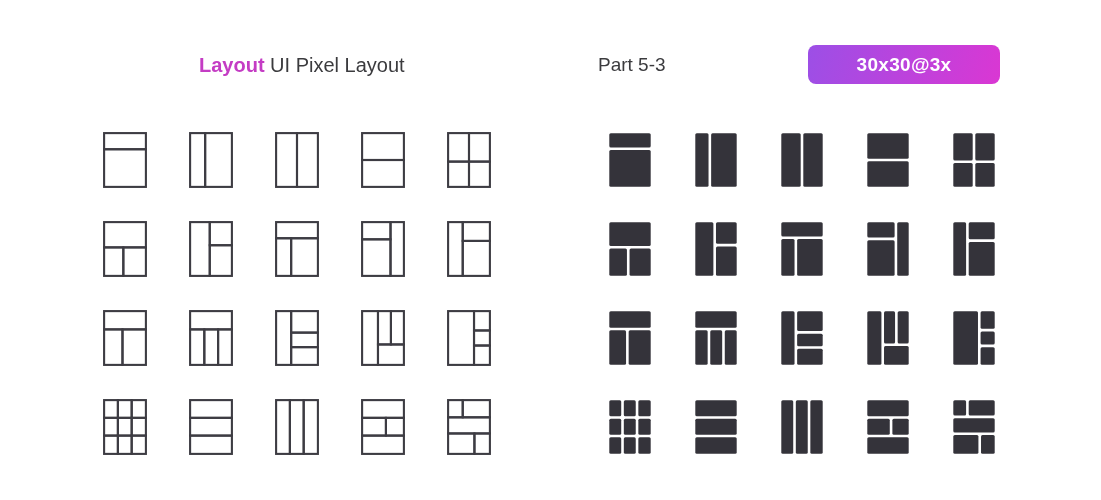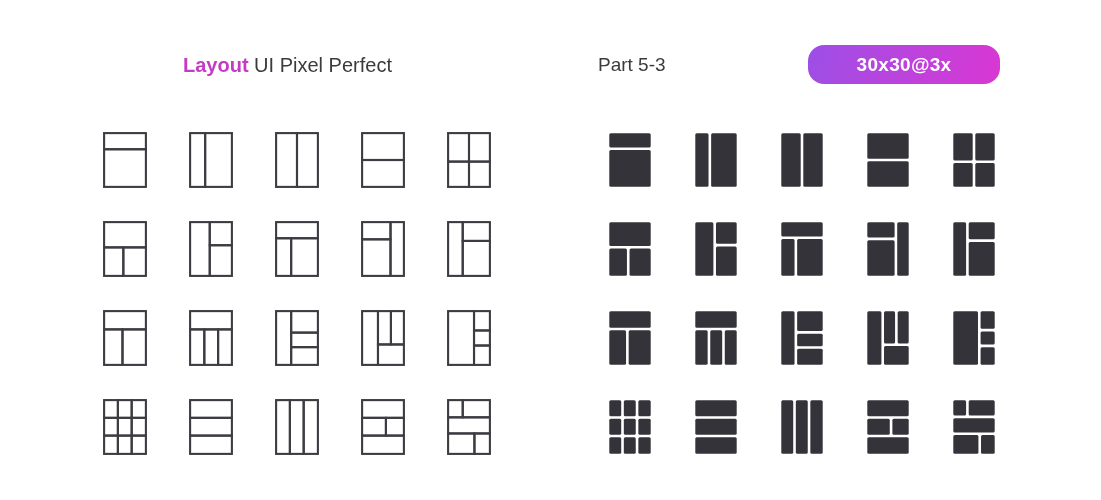--- a/index.html
+++ b/index.html
@@ -1,34 +1,34 @@
 <!DOCTYPE html>
 <html style="--background: #FFFFFF; --text: #3B3B3E; --accent: #C43CC4; --ink: #34333A; --stroke: #3D3C43; --badge_gradient_start: #9C4FE6; --badge_gradient_end: #DA37D3;"><head>
 <meta charset="utf-8">
 <style>
   html,body{margin:0;padding:0;background:#fff;}
   body{font-family:"Liberation Sans",sans-serif;}
   #stage{position:relative;width:1101px;height:500px;background:var(--background);overflow:hidden;}
   .page-title{position:absolute;left:183px;top:52px;font-size:20px;line-height:26px;color:var(--text);white-space:pre;}
-  .page-title .accent{color:var(--accent);font-weight:bold;}
+  .page-title .accent{color:var(--accent);font-weight:bold;margin-left:16px;}
   .part-label{position:absolute;left:598px;top:54px;font-size:19px;color:var(--text);}
-  .size-badge{position:absolute;left:808px;top:45px;width:192px;height:39px;border-radius:16px;
+  .size-badge{position:absolute;left:808px;top:45px;width:192px;height:39px;border-radius:8px;
     background:linear-gradient(105deg,var(--badge_gradient_start),var(--badge_gradient_end));
     color:#fff;font-weight:bold;font-size:19px;display:flex;align-items:center;justify-content:center;letter-spacing:.3px;}
   .icon-grid{position:absolute;display:grid;grid-template-columns:repeat(5,44px);grid-auto-rows:56px;column-gap:42px;row-gap:33px;}
   .icon-grid.outline{left:103px;top:132px;}
   .icon-grid.solid{left:608px;top:132px;}
   .icon{width:44px;height:56px;}
   .icon svg{display:block;}
 </style>
 </head>
 <body>
 
 <div id="stage">
-  <div class="page-title"><span class="accent">Layout</span><span> UI Pixel Perfect</span></div>
+  <div class="page-title"><span class="accent">Layout</span><span> UI Pixel Layout</span></div>
   <div class="part-label">Part 5-3</div>
   <div class="size-badge">
       <span>30x30@3x</span>
     </div>
   <div class="icon-grid outline">
       <div class="icon">
         <svg width="44" height="56" viewBox="0 0 44 56">
           <rect x="1.10" y="1.10" width="41.80" height="16.14" fill="none" stroke="#3D3C43" stroke-width="2.1"></rect>
           <rect x="1.10" y="17.24" width="41.80" height="37.66" fill="none" stroke="#3D3C43" stroke-width="2.1"></rect>
         </svg>

